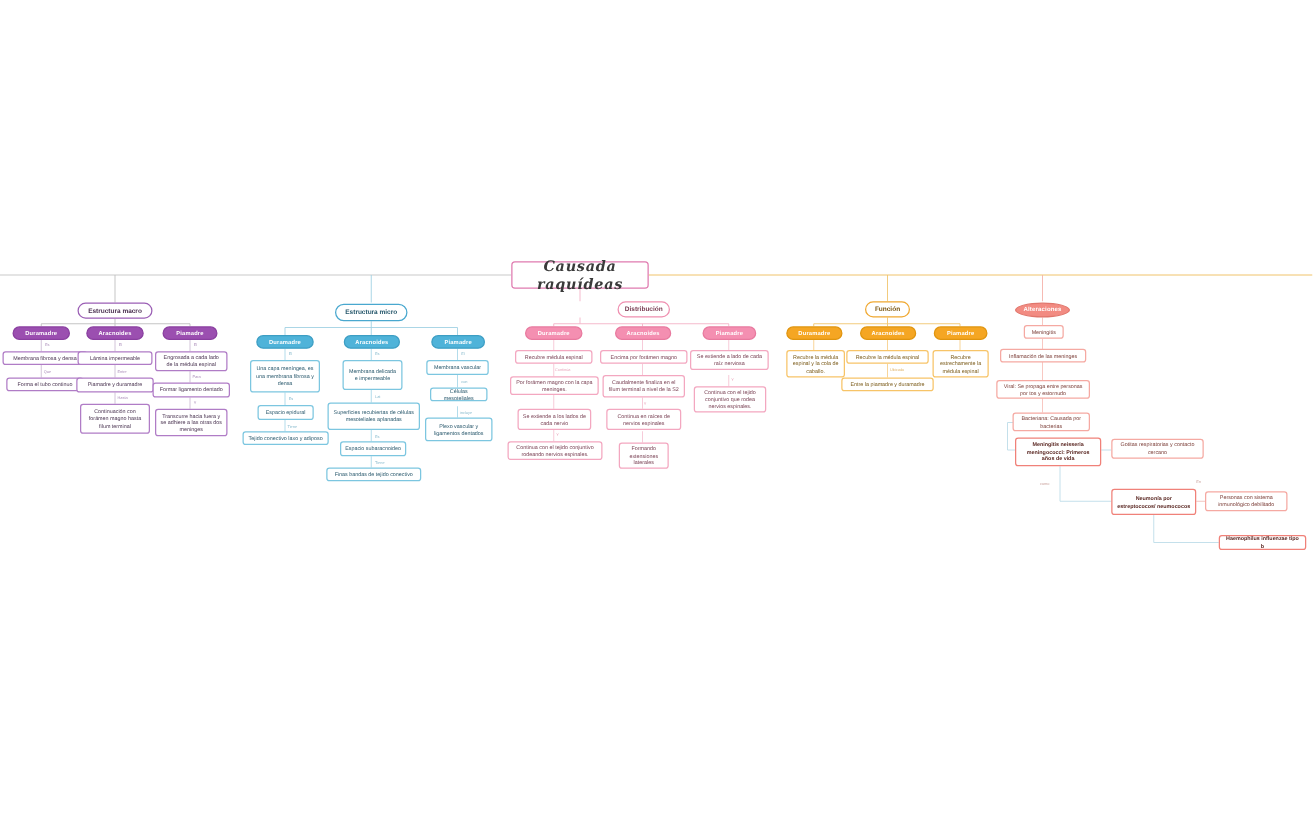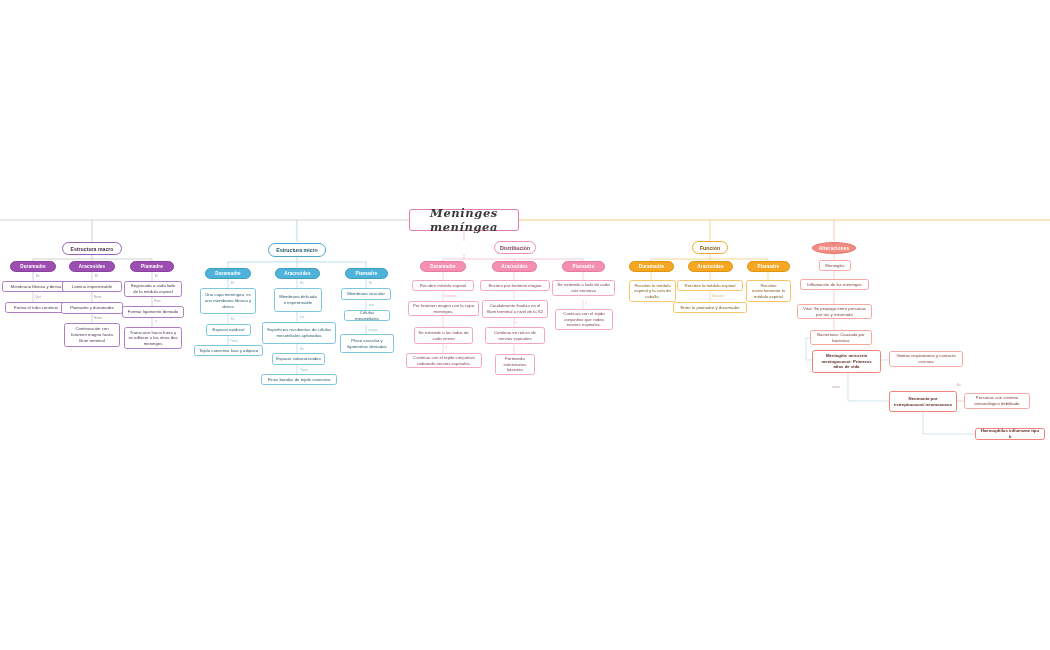--- a/index.html
+++ b/index.html
@@ -148,21 +148,21 @@
 
       <path d="M848 373 L848 401 L889 401" stroke="#bcdbe8"></path>
 
       <path d="M957 401 L964 401" stroke="#f0bdb7"></path>
 
       <path d="M923 412 L923 434 L975 434" stroke="#bcdbe8"></path>
     </g>
   </svg>
 
   <div class="node root" style="left:409px;top:209px;width:110px;height:22px;">
-    <span>Meninges meníngea</span>
+    <span>Causada raquídeas</span>
   </div>
 
   <div class="node cat purple" style="left:62px;top:242px;width:60px;height:13px;">
     <span>Estructura macro</span>
   </div>
 
   <div class="node head purple" style="left:10px;top:261px;width:46px;height:11px;">
     <span>Duramadre</span>
     </div>
   <div class="elabel p" style="left:36px;top:274px;">Es</div>

